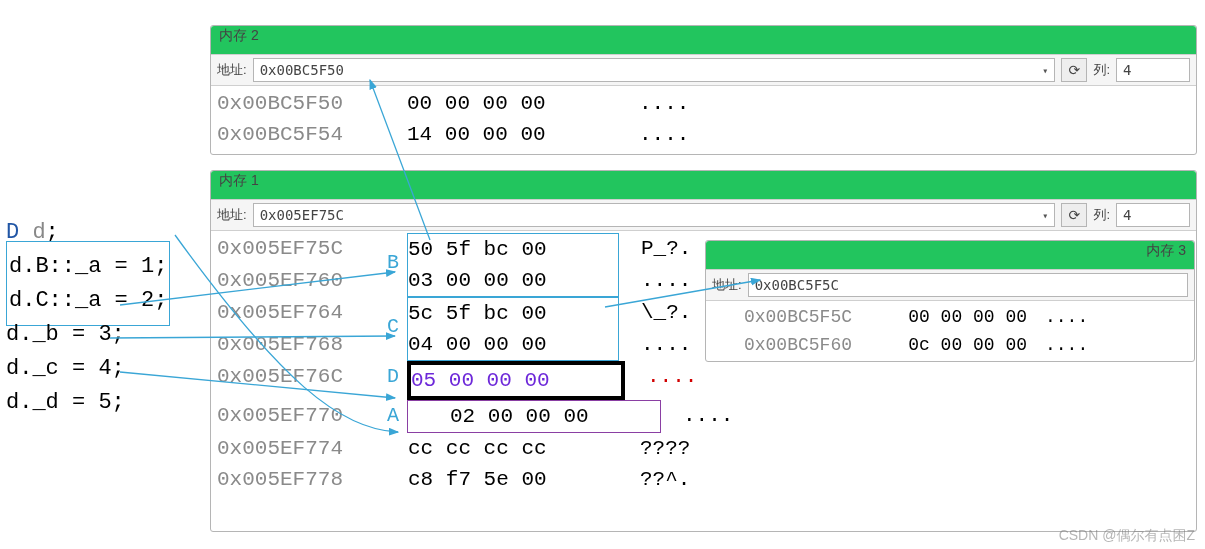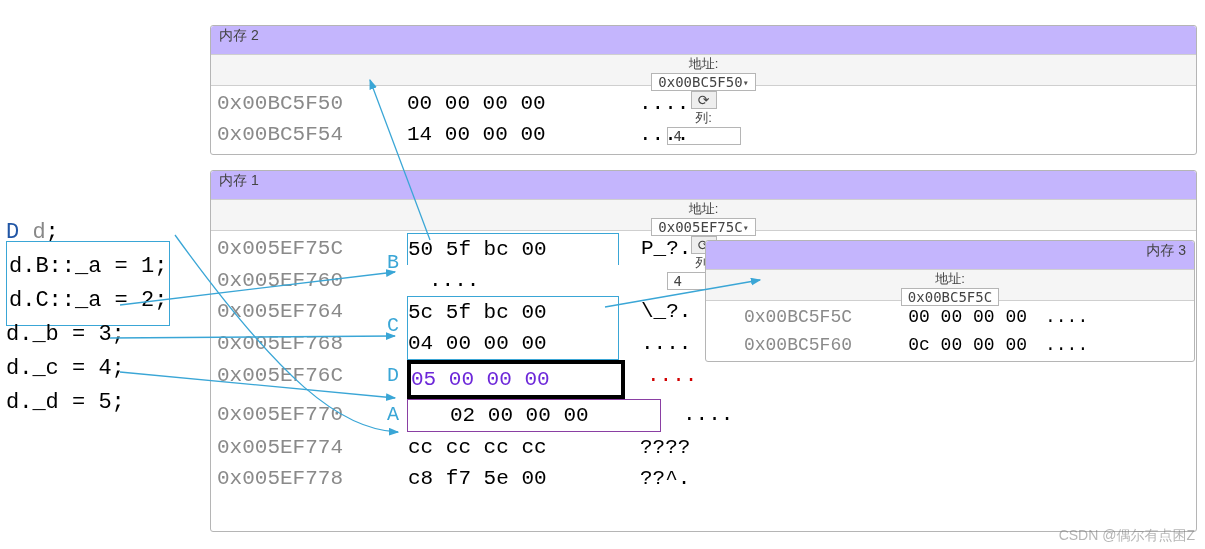--- a/index.html
+++ b/index.html
@@ -28,40 +28,39 @@
   .code-block .line1 { border-bottom: none; }
   .code-block .line2 { border-top: none; }
   .panel {
     position: absolute;
     border: 1px solid #b5b5b5;
     border-radius: 3px;
     background: #fff;
   }
   .panel-title {
     height: 26px;
-    background: #c4b5fd;
+    background: #22c55e;
     border-bottom: 1px solid #cfcfcf;
     border-top-left-radius: 3px; border-top-right-radius: 3px;
     color: #444;
     font-family: "Microsoft YaHei", Arial, sans-serif;
     font-size: 14px;
     padding: 1px 8px;
   }
   .addr-row {
     display: flex;
     align-items: center;
     height: 30px;
     background: #f5f5f5;
     border-bottom: 1px solid #cfcfcf;
     font-family: "Microsoft YaHei", Arial, sans-serif;
     font-size: 13px;
     color: #444;
     padding: 0 6px;
     column-gap: 6px;
-    flex-direction: column;
   }
   .addr-input {
     flex: 1;
     background: #fff;
     border: 1px solid #b5b5b5;
     height: 22px;
     font-family: Consolas, monospace;
     font-size: 14px;
     padding: 0 6px;
     display: flex;
@@ -161,21 +160,21 @@
         <span class="tri">▾</span>
       </div>
     <div class="refresh-btn">
         <span>⟳</span>
       </div>
     <span>列:</span>
     <div class="cols-input">4</div>
   </div>
   <div class="mem-body">
     <div class="mem-row rowB1"><span class="mem-addr">0x005EF75C</span><span class="mem-tag" style="position:relative;top:14px">B</span><span class="mem-bytes">50 5f bc 00</span><span class="mem-ascii">P_?.</span></div>
-    <div class="mem-row rowB2"><span class="mem-addr">0x005EF760</span><span class="mem-tag"></span><span class="mem-ascii">....</span></div>
+    <div class="mem-row rowB2"><span class="mem-addr">0x005EF760</span><span class="mem-tag"></span><span class="mem-bytes">03 00 00 00</span><span class="mem-ascii">....</span></div>
     <div class="mem-row rowC1"><span class="mem-addr">0x005EF764</span><span class="mem-tag" style="position:relative;top:14px">C</span><span class="mem-bytes">5c 5f bc 00</span><span class="mem-ascii">\_?.</span></div>
     <div class="mem-row rowC2"><span class="mem-addr">0x005EF768</span><span class="mem-tag"></span><span class="mem-bytes">04 00 00 00</span><span class="mem-ascii">....</span></div>
     <div class="mem-row rowD"><span class="mem-addr">0x005EF76C</span><span class="mem-tag">D</span><span class="mem-bytes">05 00 00 00</span><span class="mem-ascii">....</span></div>
     <div class="mem-row rowA"><span class="mem-addr">0x005EF770</span><span class="mem-tag">A</span><span class="mem-bytes">02 00 00 00</span><span class="mem-ascii">....</span></div>
     <div class="mem-row"><span class="mem-addr">0x005EF774</span><span class="mem-tag"></span><span class="mem-bytes" style="padding-left:1px">cc cc cc cc</span><span class="mem-ascii">????</span></div>
     <div class="mem-row"><span class="mem-addr">0x005EF778</span><span class="mem-tag"></span><span class="mem-bytes" style="padding-left:1px">c8 f7 5e 00</span><span class="mem-ascii">??^.</span></div>
   </div>
 </div>
 
 <div class="panel" style="left:705px; top:240px; width:488px; height:120px;text-align:right;">

